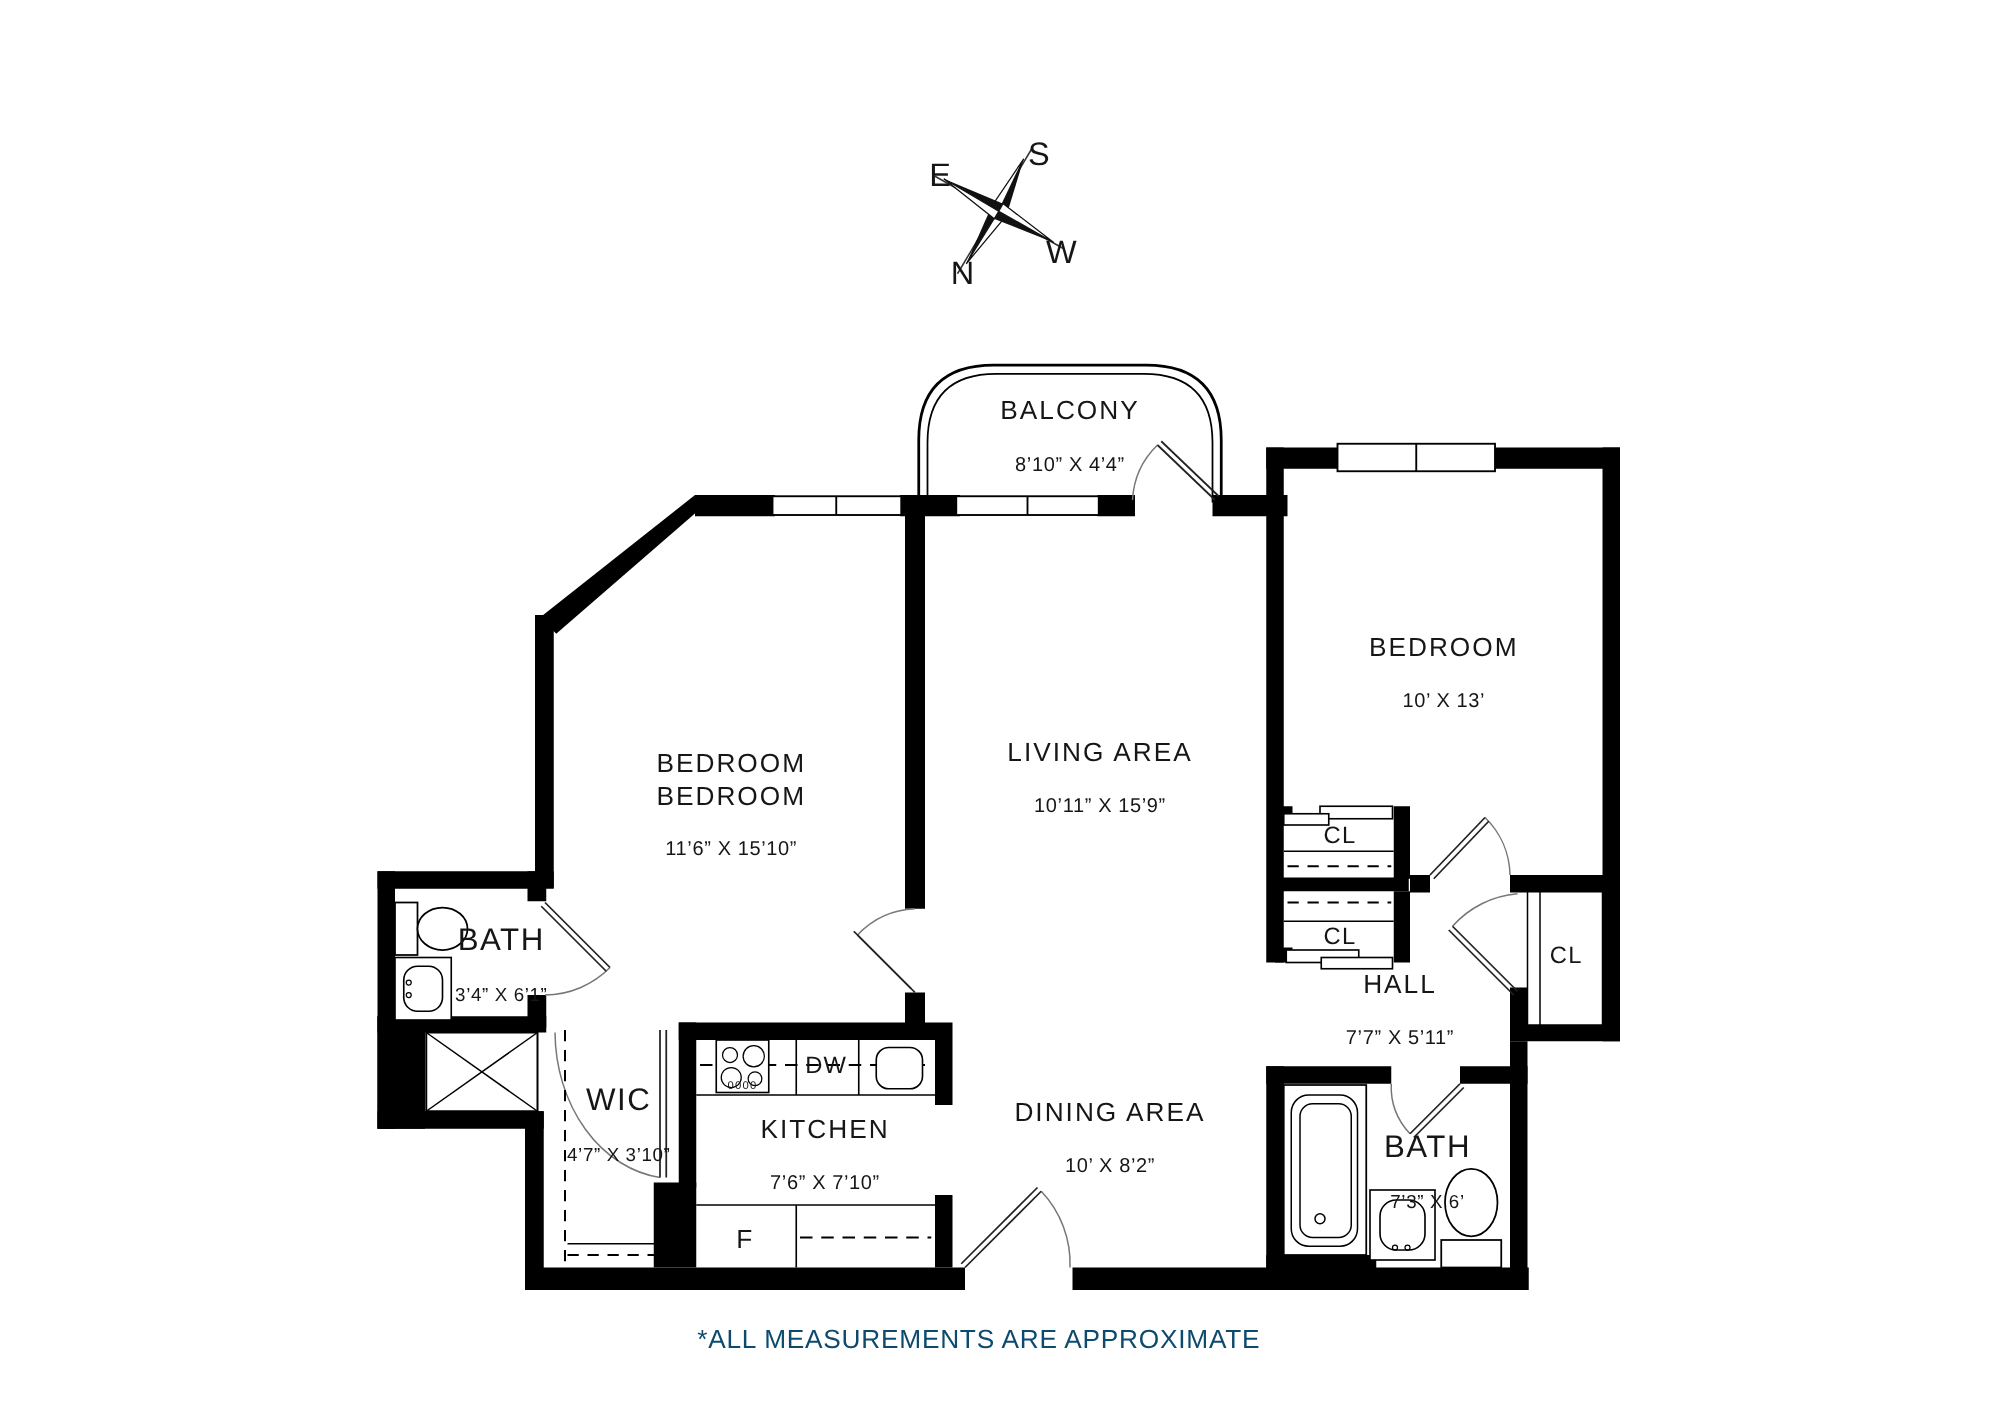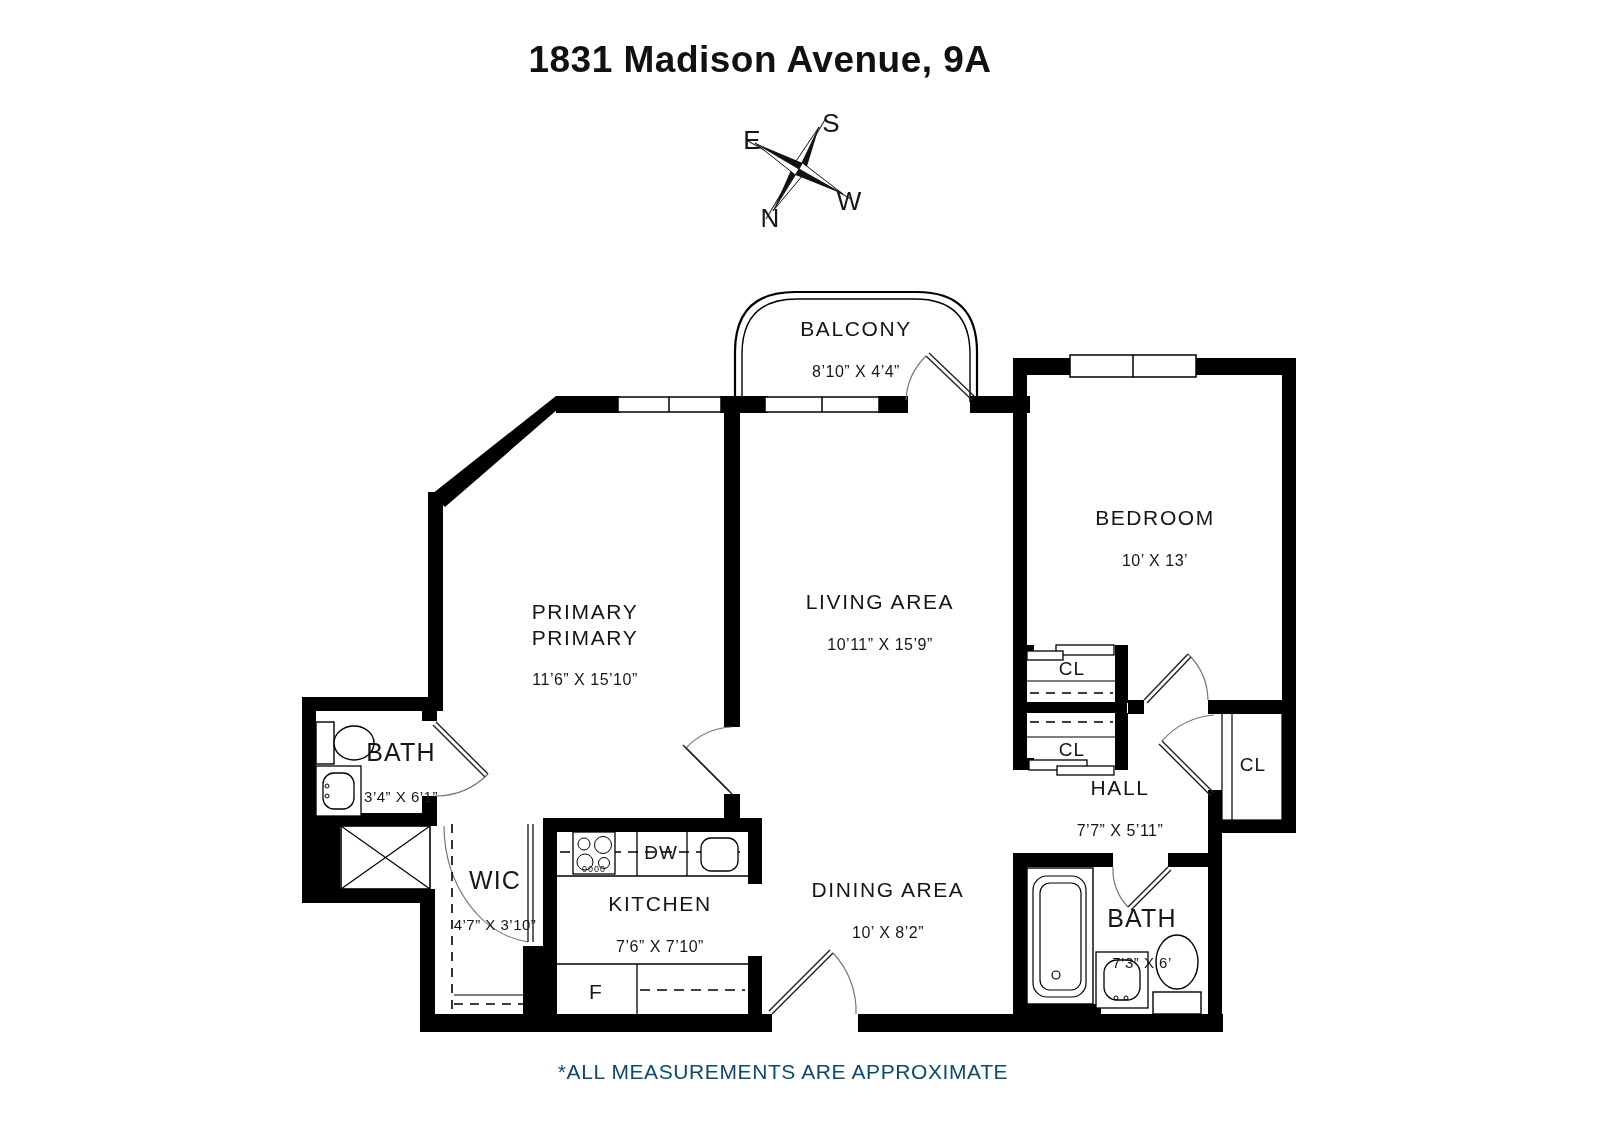--- a/index.html
+++ b/index.html
@@ -25,21 +25,20 @@
   .cl-lbl{font-size:19px;letter-spacing:1px;}
   .appl{font-size:19px;letter-spacing:1px;}
   .fridge{font-size:21px;}
   .knobs{font-size:9px;letter-spacing:1px;}
 </style>
 </head>
 <body>
 
 <div class="stage">
 
-  <div class="page-title">1831 Madison Avenue, 9A</div>
 
   <svg width="1600" height="1132" viewBox="0 0 1600 1132" style="position:absolute;left:0;top:0">
 
     <g>
       <line x1="826" y1="118" x2="766" y2="219" stroke="#333" stroke-width="1.2"></line>
       <line x1="748" y1="141" x2="851" y2="199" stroke="#333" stroke-width="1.2"></line>
 
       <polygon points="799,169 819,127 805.3,172" fill="#111"></polygon>
       <polygon points="799,169 819,127 792.7,166" fill="#fff" stroke="#111" stroke-width="1"></polygon>
 
@@ -261,21 +260,21 @@
     <span class="room-name wrap">BALCONY</span>
     <span class="room-dims wrap">8’10” X 4’4”</span>
   </div>
 
   <div class="lbl" style="left:880px;top:622px">
     <span class="room-name wrap">LIVING AREA</span>
     <span class="room-dims wrap">10’11” X 15’9”</span>
   </div>
 
   <div class="lbl" style="left:585px;top:644px;width:190px">
-    <span class="room-name wrap">PRIMARY PRIMARY</span>
+    <span class="room-name wrap">BEDROOM BEDROOM</span>
     <span class="room-dims wrap">11’6” X 15’10”</span>
   </div>
 
   <div class="lbl" style="left:1155px;top:538px">
     <span class="room-name wrap">BEDROOM</span>
     <span class="room-dims wrap">10’ X 13’</span>
   </div>
 
   <div class="lbl sm" style="left:401px;top:771px">
     <span class="room-name wrap">BATH</span>

